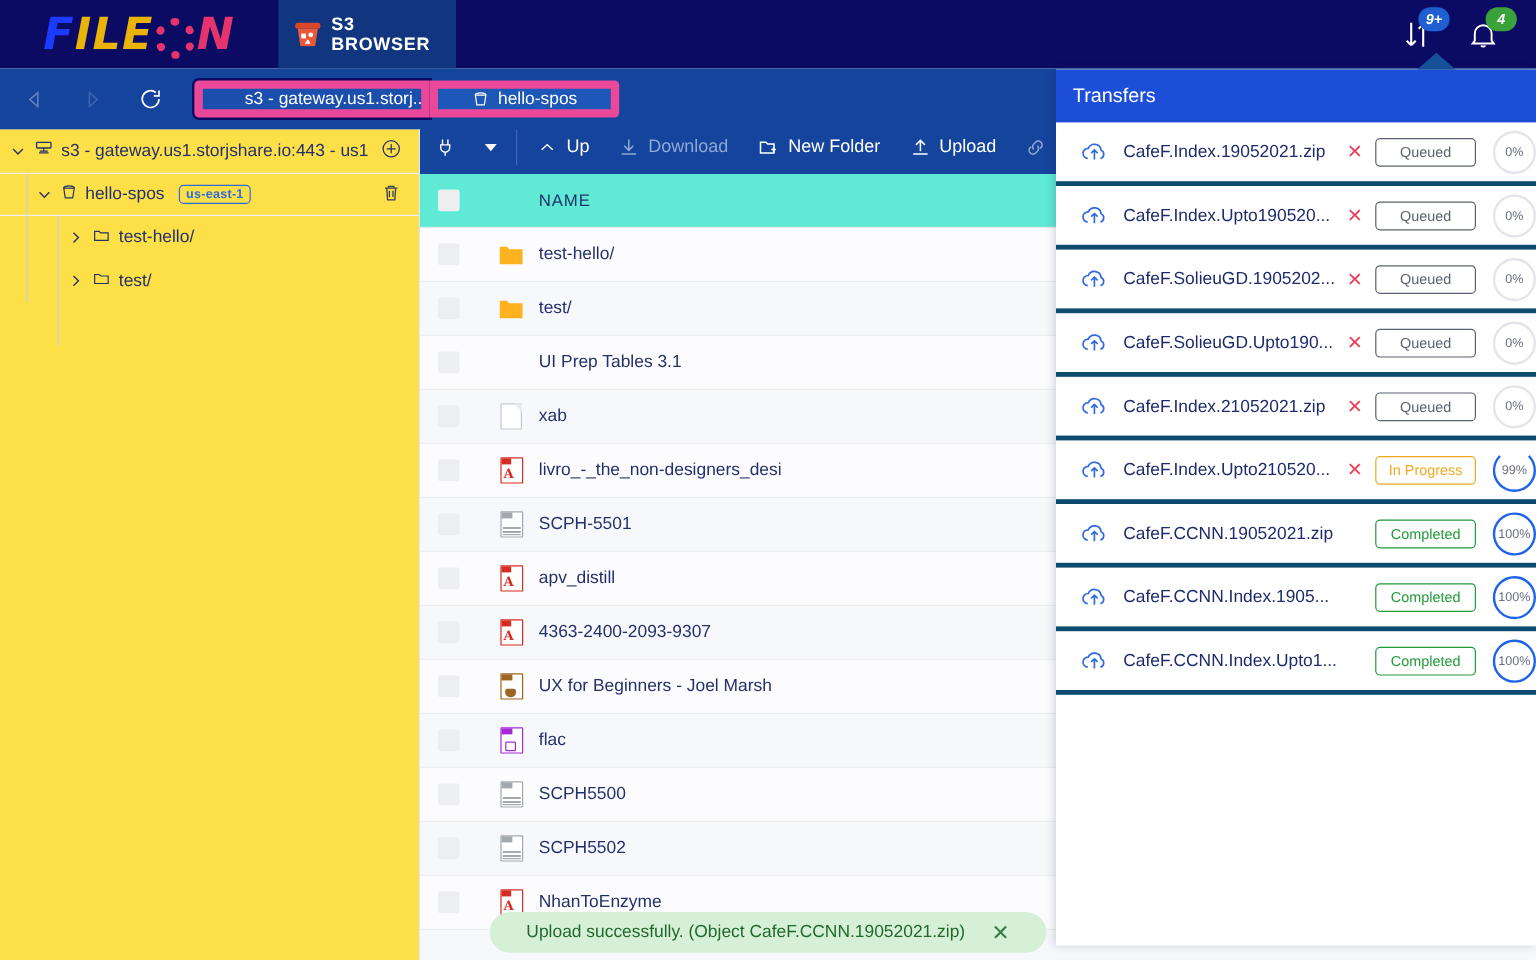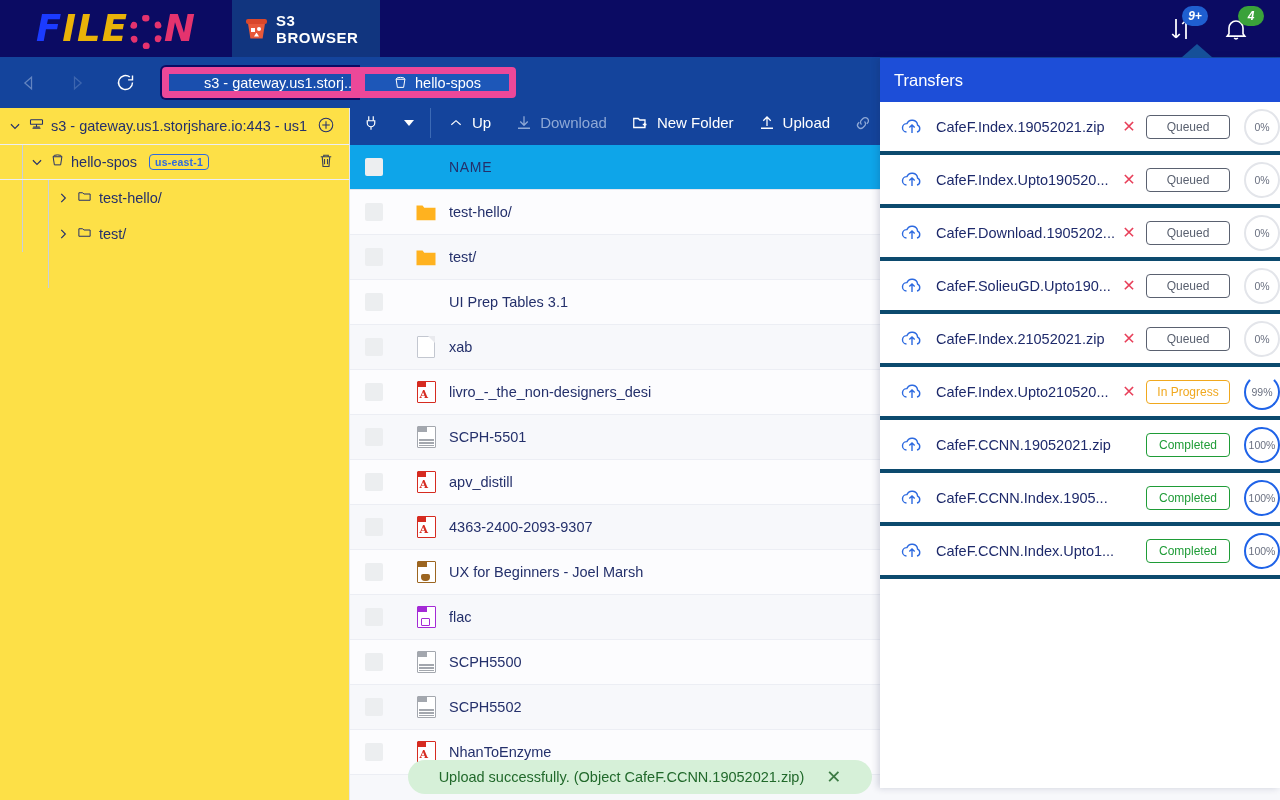--- a/index.html
+++ b/index.html
@@ -158,21 +158,21 @@
   
   .filelist {
     position: absolute; left: 350px; top: 145px; width: 930px; height: 655px;
     background: #f7f8fb; overflow: hidden;
   }
   .fl-row {
     display: flex; align-items: center; height: 45px;
     border-bottom: 1px solid #eceef4; padding-left: 15px;
     font-size: 14.5px; color: #24306b;
   }
-  .fl-row.head { background: #0ea5e9; border-bottom: 1px solid #e3e6ee;
+  .fl-row.head { background: #5eead4; border-bottom: 1px solid #e3e6ee;
                  letter-spacing: .7px; font-size: 14px; }
   .fl-row:nth-child(even) { background: #fcfcfe; }
   .cb {
     width: 18px; height: 18px; background: #eceef0; border-radius: 2px;
     flex: 0 0 auto; cursor: pointer;
   }
   .fl-icon { width: 22px; height: 22px; margin-left: 32px; flex: 0 0 auto;
              display: flex; align-items: center; justify-content: center; }
   .fl-name { margin-left: 12px; white-space: nowrap; }
   .fl-name.nopad { margin-left: 66px; }
@@ -680,21 +680,21 @@
         </span>
     </div>
 
     <div class="tp-row">
       <span class="tp-cloud">
         <svg width="24" height="20" viewBox="0 0 24 20" fill="none" stroke="#2d6ae0" stroke-width="1.4">
             <path d="M6.5 15 a4.2 4.2 0 0 1 .4-8.4 a5.6 5.6 0 0 1 10.7 1.6 a3.6 3.6 0 0 1-.6 6.8"></path>
             <path d="M12 16 V8 M9.3 10.6 L12 8 l2.7 2.6"></path>
           </svg>
       </span>
-      <span class="tp-name">CafeF.Download.1905202...</span>
+      <span class="tp-name">CafeF.SolieuGD.1905202...</span>
       <span class="tp-cancel">✕</span>
       <span class="tp-status">Queued</span>
       <span class="tp-pct">
           <span class="ring"></span>
           <span>0%</span>
         </span>
     </div>
 
     <div class="tp-row">
       <span class="tp-cloud">

